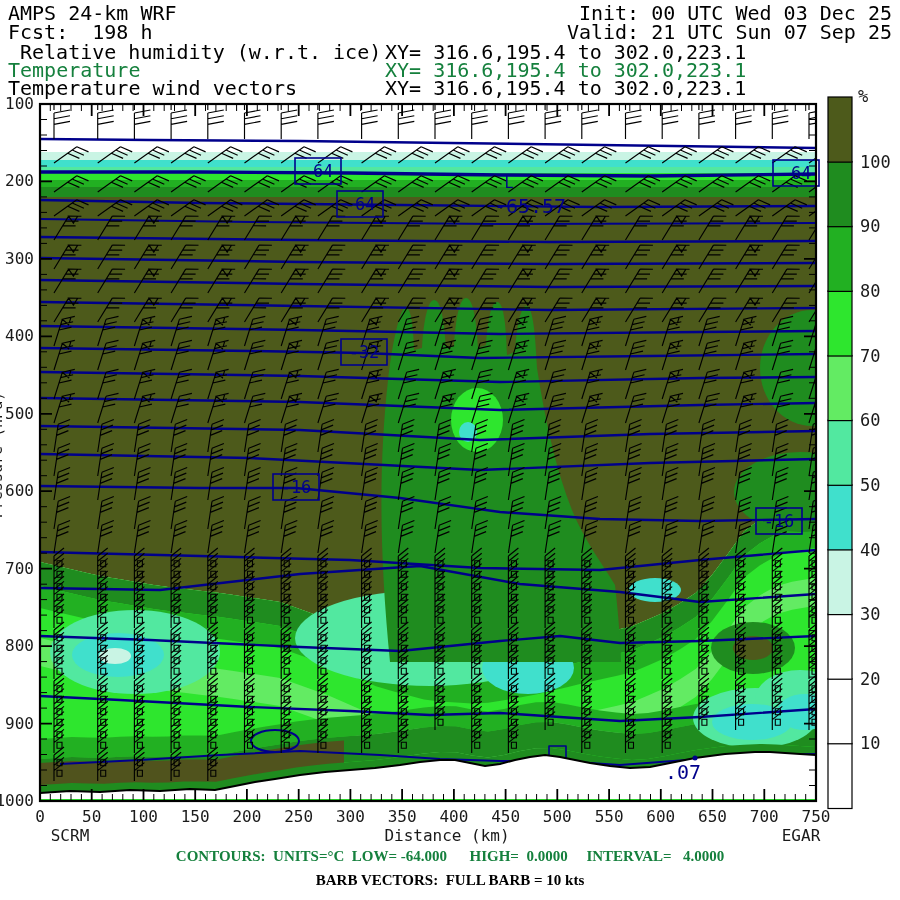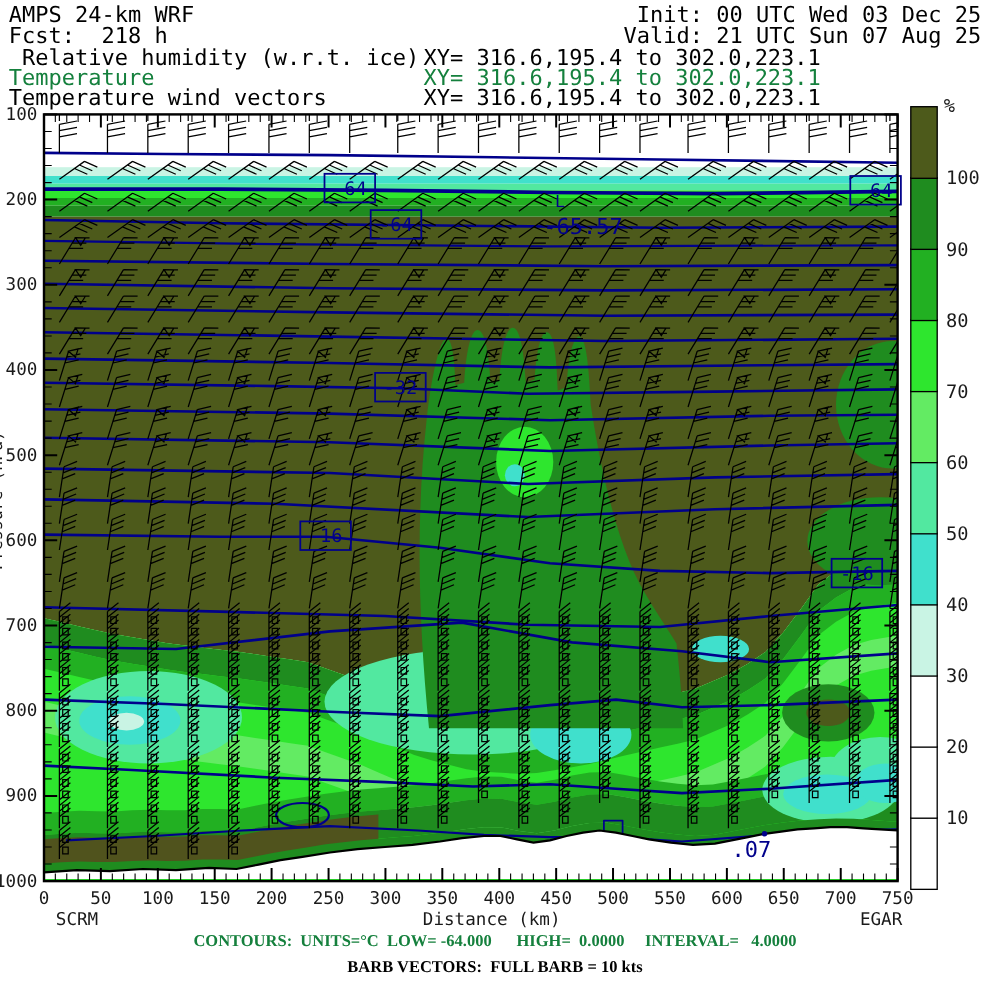--- a/index.html
+++ b/index.html
@@ -283,23 +283,23 @@
       <text x="860" y="426.2">60</text>
       <text x="860" y="361.5">70</text>
       <text x="860" y="296.9">80</text>
       <text x="860" y="232.3">90</text>
       <text x="860" y="167.6">100</text>
       <text x="858" y="102">%</text>
     </g>
   </svg>
 
 <div class="hline" style="left:8px;top:4px">AMPS 24-km WRF</div>
-<div class="hline" style="left:8px;top:23px">Fcst:  218 h</div>
+<div class="hline" style="left:8px;top:23px">Fcst:  198 h</div>
 <div class="hline" style="right:8px;top:4px;text-align:left">Init: 00 UTC Wed 03 Dec 25</div>
-<div class="hline" style="right:8px;top:23px;text-align:right">Valid: 21 UTC Sun 07 Aug 25</div>
+<div class="hline" style="right:8px;top:23px;text-align:right">Valid: 21 UTC Sun 07 Sep 25</div>
 
 <div class="hline" style="left:20px;top:43px">Relative humidity (w.r.t. ice)</div>
 <div class="hline" style="left:385px;top:43px">XY= 316.6,195.4 to 302.0,223.1</div>
 <div class="hline navy" style="left:8px;top:61px">Temperature</div>
 <div class="hline navy" style="left:385px;top:61px">XY= 316.6,195.4 to 302.0,223.1</div>
 <div class="hline" style="left:8px;top:79px">Temperature wind vectors</div>
 <div class="hline" style="left:385px;top:79px">XY= 316.6,195.4 to 302.0,223.1</div>
 
 <div class="footer" style="top:856px">BARB VECTORS:  FULL BARB = 10 kts</div>
 <div class="footer navy" style="top:832px">CONTOURS:  UNITS=°C  LOW= -64.000      HIGH=  0.0000     INTERVAL=   4.0000</div>

